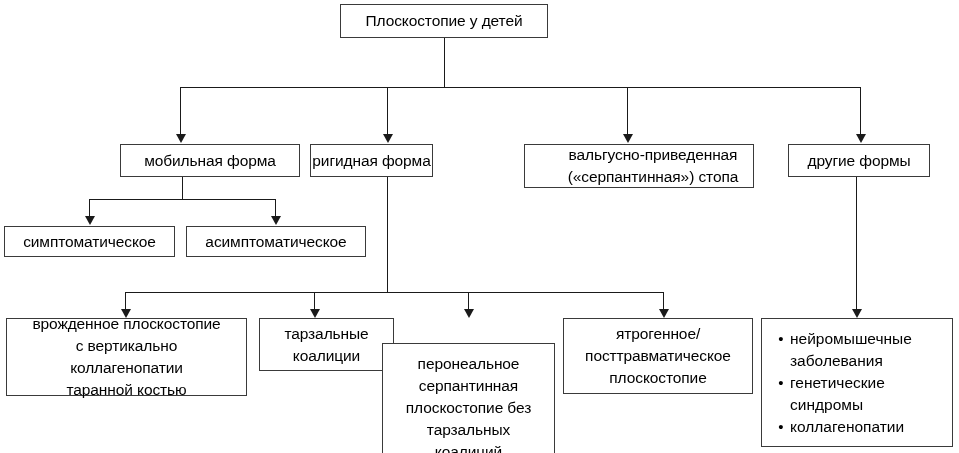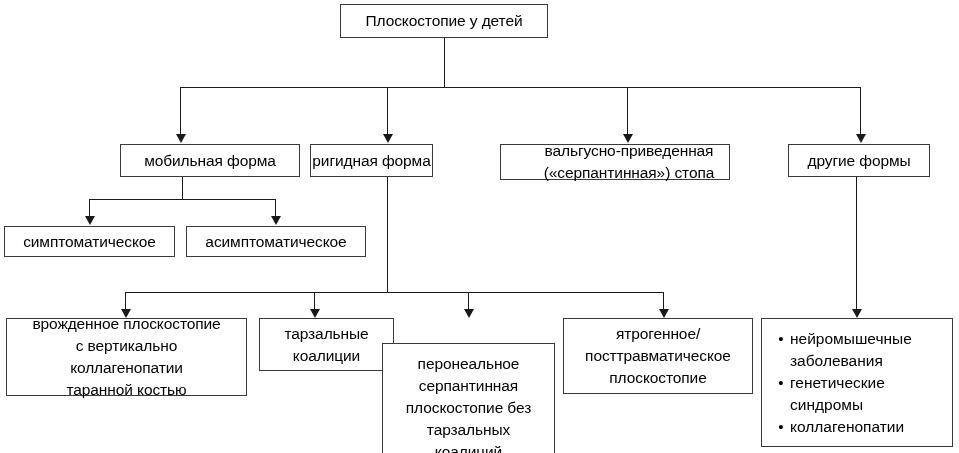--- a/index.html
+++ b/index.html
@@ -81,21 +81,21 @@
   <div class="arrow" style="left:856px;top:134px;"></div>
 
   <div class="box" style="left:92px;top:144px;width:180px;height:33px;margin-left:28px;">
     <span class="ln">мобильная форма</span>
   </div>
 
   <div class="box" style="left:310px;top:144px;width:123px;height:33px;">
     <span class="ln">ригидная форма</span>
   </div>
 
-  <div class="box" style="left:500px;top:144px;width:230px;height:36px;padding-left:28px;">
+  <div class="box" style="left:524px;top:144px;width:230px;height:44px;padding-left:28px;">
     <span class="ln">вальгусно-приведенная</span>
     <span class="ln">(«серпантинная») стопа</span>
   </div>
 
   <div class="box" style="left:788px;top:144px;width:142px;height:33px;">
     <span class="ln">другие формы</span>
   </div>
 
   <div class="vline" style="left:182px;top:177px;height:22px;"></div>
   <div class="hline" style="left:89px;top:199px;width:186px;"></div>

